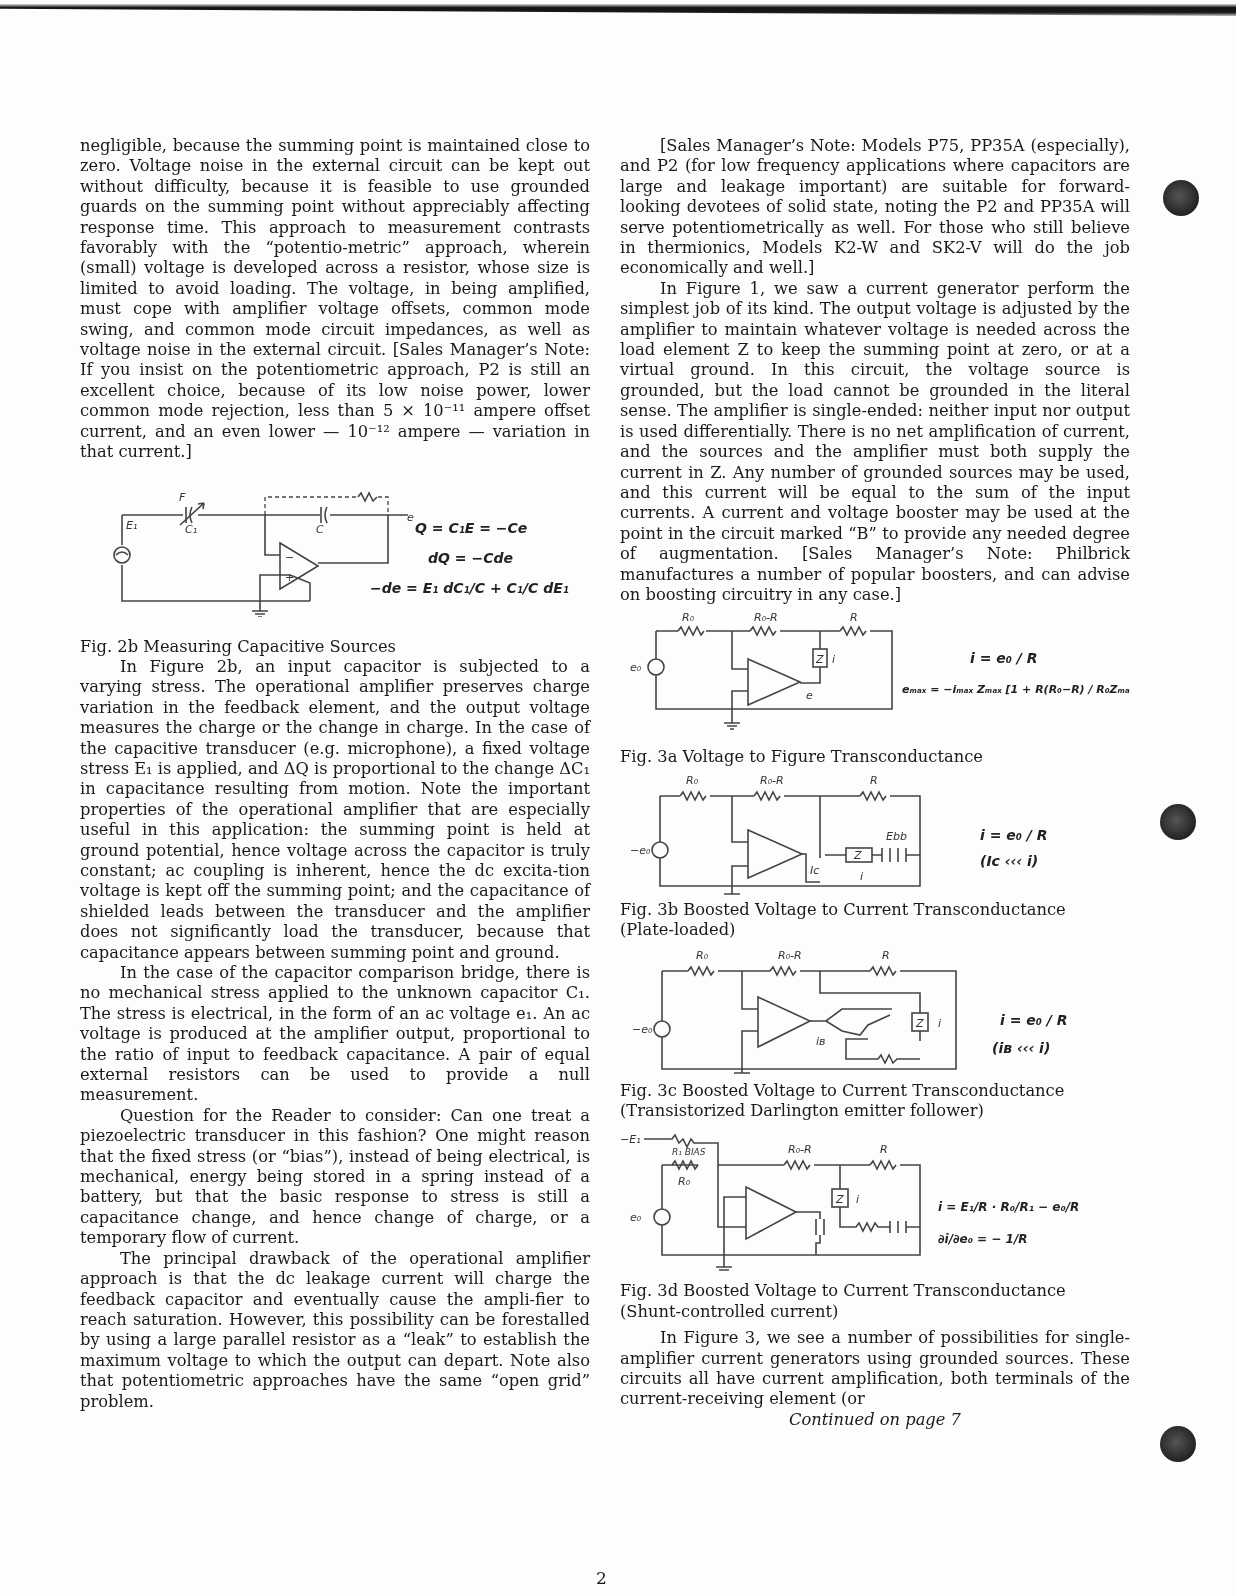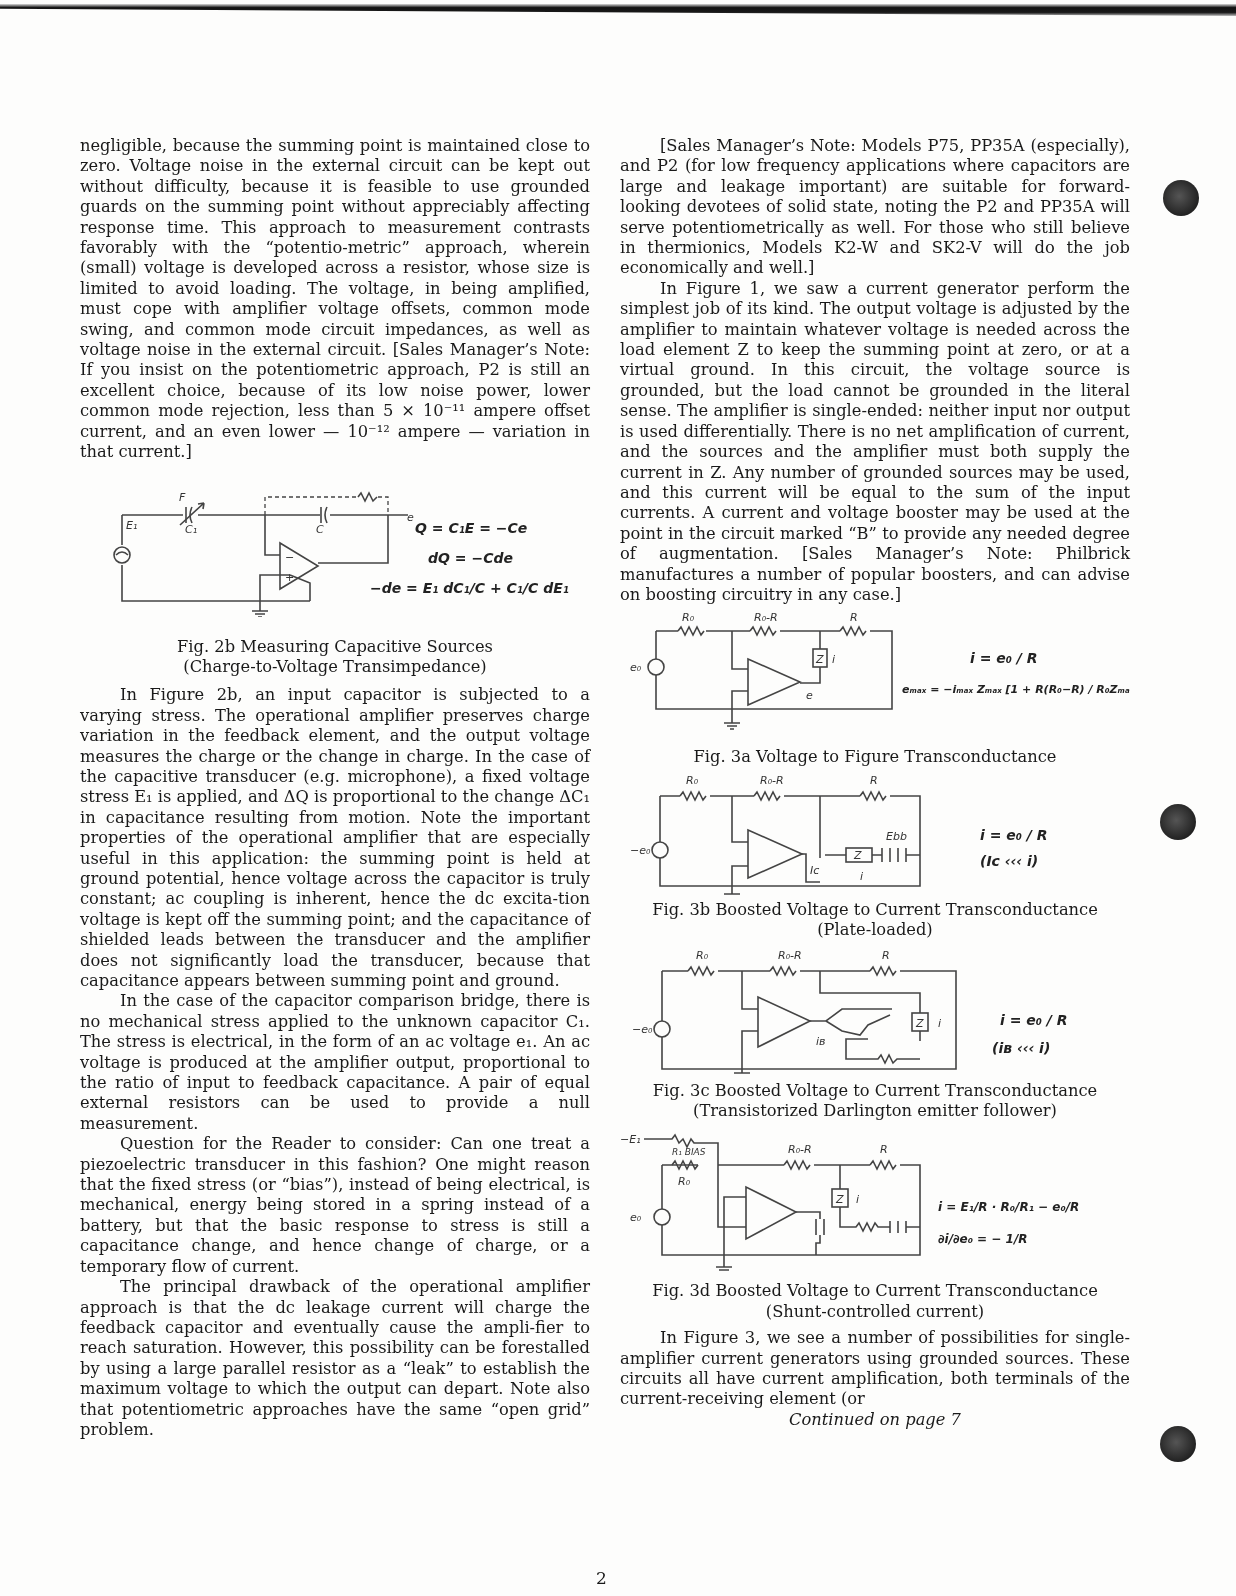--- a/index.html
+++ b/index.html
@@ -7,21 +7,21 @@
          font-family:"DejaVu Serif", "Liberation Serif", serif; color:#1a1a1a; }
   .topbar { position:absolute; left:0; top:4px; width:1236px; height:12px;
             background:linear-gradient(to bottom,#d8d8d8 0,#111 30%,#1a1a1a 70%,#bbb 100%);
             clip-path: polygon(0 0, 100% 0, 100% 100%, 0 40%); }
   .col { position:absolute; width:510px; font-size:16.3px; line-height:20.4px; text-align:justify; }
   .col p { margin:0; }
   .col p.ind { text-indent:40px; }
   #colL { left:80px; top:136px; }
   #colR { left:620px; top:124px;margin-top:12px; }
   .fig { position:relative; }
-  .cap { text-align:center; font-size:16.3px; line-height:20.4px; }
+  .cap { font-size:16.3px; line-height:20.4px; }
   .eq { font-family:"DejaVu Sans", sans-serif; font-style:italic; font-weight:bold; font-size:14px; fill:#222; }
   .lbl { font-family:"DejaVu Sans", sans-serif; font-style:italic; font-size:11px; fill:#333; }
   svg .w { stroke:#444; stroke-width:1.6; fill:none; }
   svg .d { stroke:#444; stroke-width:1.3; fill:none; stroke-dasharray:4 3; }
   .hole { position:absolute; border-radius:50%; background:radial-gradient(circle at 45% 45%, #555, #222 70%); }
   .pageno { position:absolute; left:596px; top:1568px; font-size:17px; }
   .cont { text-align:center; font-style:italic; }
 </style>
 </head>
 <body>
@@ -55,21 +55,20 @@
       <text class="lbl" x="236" y="44">C</text>
       <text class="lbl" x="327" y="32">e</text>
       <text class="lbl" x="205" y="72">−</text>
       <text class="lbl" x="205" y="92">+</text>
       <text class="eq" x="335" y="44">Q = C₁E = −Ce</text>
       <text class="eq" x="348" y="74">dQ = −Cde</text>
       <text class="eq" x="290" y="104">−de = E₁ dC₁/C + C₁/C dE₁</text>
     </svg>
   </div>
   <div class="cap" style="margin-top:20px;">Fig. 2b   Measuring Capacitive Sources</div>
-  <div class="cap" style="margin-bottom:8px;">(Charge-to-Voltage Transimpedance)</div>
 
   <p class="ind">In Figure 2b, an input capacitor is subjected to a varying stress. The operational amplifier preserves charge variation in the feedback element, and the output voltage measures the charge or the change in charge. In the case of the capacitive transducer (e.g. microphone), a fixed voltage stress E₁ is applied, and ΔQ is proportional to the change ΔC₁ in capacitance resulting from motion. Note the important properties of the operational amplifier that are especially useful in this application: the summing point is held at ground potential, hence voltage across the capacitor is truly constant; ac coupling is inherent, hence the dc excita-tion voltage is kept off the summing point; and the capacitance of shielded leads between the transducer and the amplifier does not significantly load the transducer, because that capacitance appears between summing point and ground.</p>
   <p class="ind">In the case of the capacitor comparison bridge, there is no mechanical stress applied to the unknown capacitor C₁. The stress is electrical, in the form of an ac voltage e₁. An ac voltage is produced at the amplifier output, proportional to the ratio of input to feedback capacitance. A pair of equal external resistors can be used to provide a null measurement.</p>
   <p class="ind">Question for the Reader to consider: Can one treat a piezoelectric transducer in this fashion? One might reason that the fixed stress (or “bias”), instead of being electrical, is mechanical, energy being stored in a spring instead of a battery, but that the basic response to stress is still a capacitance change, and hence change of charge, or a temporary flow of current.</p>
   <p class="ind">The principal drawback of the operational amplifier approach is that the dc leakage current will charge the feedback capacitor and eventually cause the ampli-fier to reach saturation. However, this possibility can be forestalled by using a large parallel resistor as a “leak” to establish the maximum voltage to which the output can depart. Note also that potentiometric approaches have the same “open grid” problem.</p>
 </div>
 
 <div id="colR" class="col">
   <p class="ind">[Sales Manager’s Note: Models P75, PP35A (especially), and P2 (for low frequency applications where capacitors are large and leakage important) are suitable for forward-looking devotees of solid state, noting the P2 and PP35A will serve potentiometrically as well. For those who still believe in thermionics, Models K2-W and SK2-V will do the job economically and well.]</p>
   <p class="ind">In Figure 1, we saw a current generator perform the simplest job of its kind. The output voltage is adjusted by the amplifier to maintain whatever voltage is needed across the load element Z to keep the summing point at zero, or at a virtual ground. In this circuit, the voltage source is grounded, but the load cannot be grounded in the literal sense. The amplifier is single-ended: neither input nor output is used differentially. There is no net amplification of current, and the sources and the amplifier must both supply the current in Z. Any number of grounded sources may be used, and this current will be equal to the sum of the input currents. A current and voltage booster may be used at the point in the circuit marked “B” to provide any needed degree of augmentation. [Sales Manager’s Note: Philbrick manufactures a number of popular boosters, and can advise on boosting circuitry in any case.]</p>

